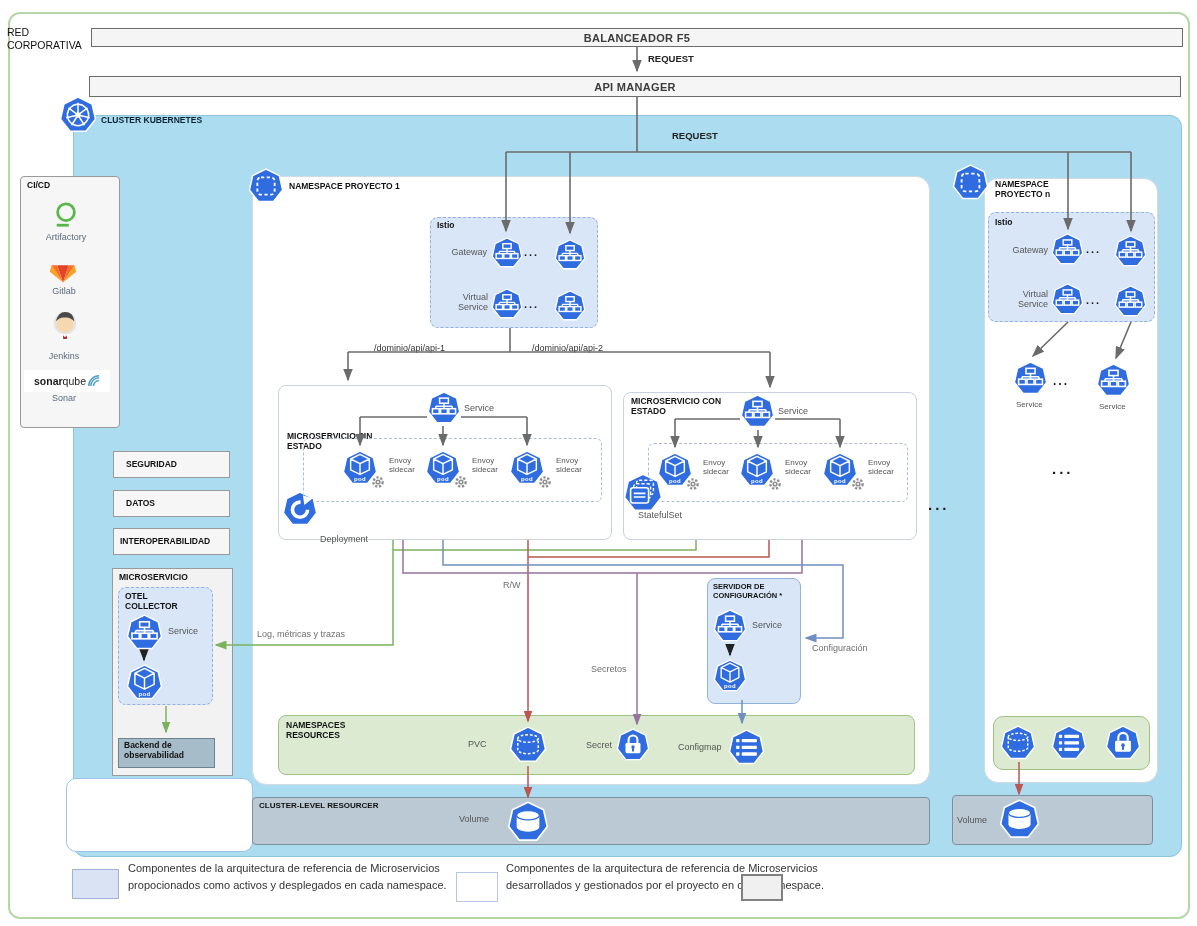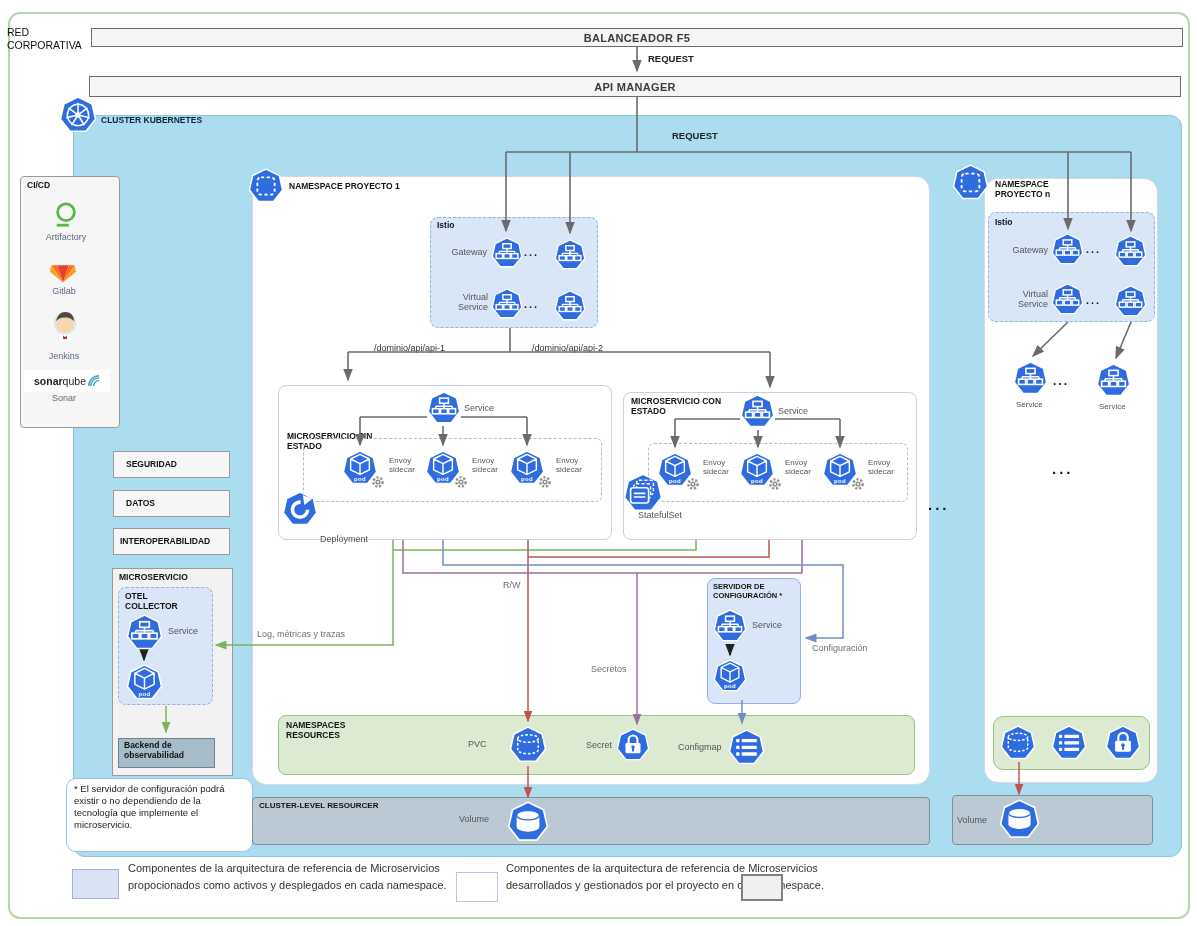--- a/index.html
+++ b/index.html
@@ -149,21 +149,20 @@
   <div class="ab title" style="left:120px;top:537px;">INTEROPERABILIDAD</div>
 
   <div class="ab graybox" style="left:112px;top:568px;width:121px;height:208px;background:#f2f2f2;"></div>
   <div class="ab title" style="left:119px;top:573px;">MICROSERVICIO</div>
   <div class="ab bluebox" style="left:118px;top:587px;width:95px;height:118px;"></div>
   <div class="ab title" style="left:125px;top:592px;width:60px;">OTEL COLLECTOR</div>
   <div class="ab graybox" style="left:118px;top:738px;width:97px;height:30px;background:#a7bcc9;border-color:#6c828f;"></div>
   <div class="ab title" style="left:124px;top:741px;width:88px;">Backend de observabilidad</div>
 
   <div class="ab" style="left:66px;top:778px;width:187px;height:74px;background:#fff;border:1.5px solid #9dc3e6;border-radius:10px;"></div>
-  <div class="ab" style="left:74px;top:783px;width:172px;font-size:9.5px;color:#222;line-height:1.25;">* El servidor de configuración podrá existir o no dependiendo de la tecnología que implemente el microservicio.</div>
 
   <div class="ab panel" style="left:252px;top:176px;width:678px;height:609px;"></div>
   <div class="ab title" style="left:289px;top:182px;">NAMESPACE PROYECTO 1</div>
 
   <div class="ab bluebox" style="left:430px;top:217px;width:168px;height:111px;"></div>
   <div class="ab title" style="left:437px;top:221px;">Istio</div>
   <div class="ab lbl rt" style="left:432px;top:248px;width:55px;">Gateway</div>
   <div class="ab lbl rt" style="left:448px;top:293px;width:40px;">Virtual Service</div>
   <div class="ab dots" style="left:524px;top:246px;">...</div>
   <div class="ab dots" style="left:524px;top:298px;">...</div>

